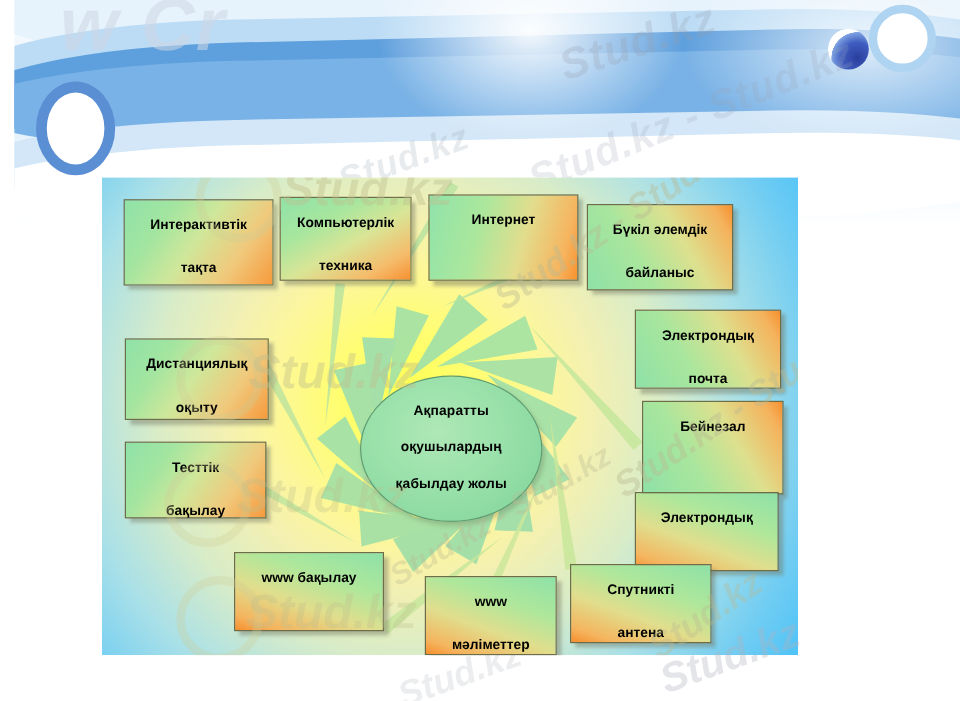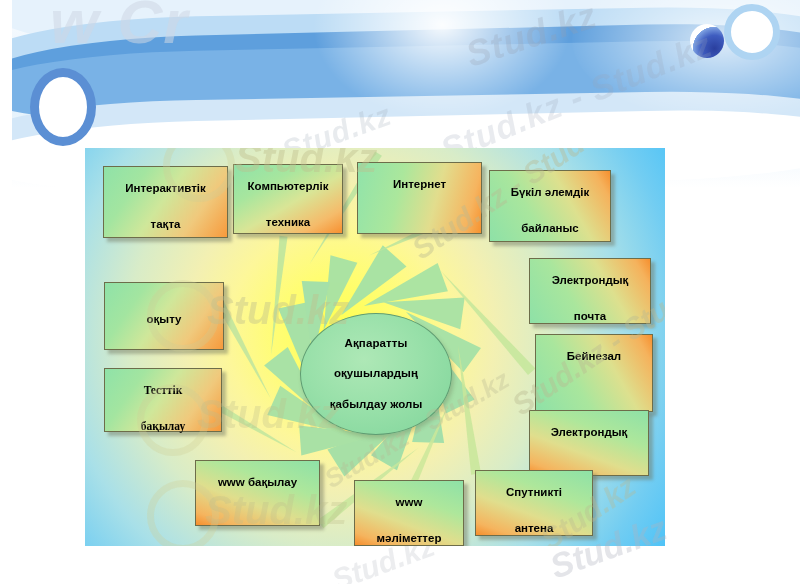--- a/index.html
+++ b/index.html
@@ -189,30 +189,30 @@
       
     </span>
   </div>
 
   <div class="box grad-e" style="left:110px;top:312px;width:125px;height:66px;">
     <span>
       <span>www бақылау</span>
     </span>
   </div>
 
-  <div class="box grad-a" style="left:19px;top:220px;width:118px;height:64px;font-family:Liberation Serif, serif;">
+  <div class="box grad-a" style="left:19px;top:220px;width:118px;height:64px;">
     <span>
       <span>Тесттік</span><br>
       <span>бақылау</span>
     </span>
   </div>
 
   <div class="box grad-a" style="left:19px;top:134px;width:120px;height:68px;">
     <span>
-      <br>
+      <span>Дистанциялық</span><br>
       <span>оқыту</span>
     </span>
   </div>
 
   <div class="wm-ring" style="left:78px;top:-18px;width:72px;height:72px;"></div>
   <div class="wm-ring" style="left:62px;top:132px;width:72px;height:72px;"></div>
   <div class="wm-ring" style="left:52px;top:236px;width:72px;height:72px;"></div>
   <div class="wm-ring" style="left:62px;top:332px;width:72px;height:72px;"></div>
 
   <div class="wm" style="left:150px;top:-12px;font-size:40px;">Stud.kz</div>

